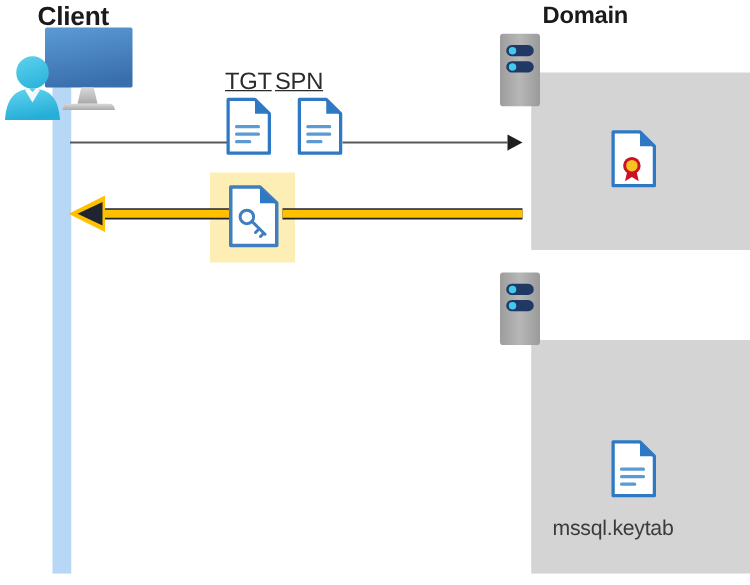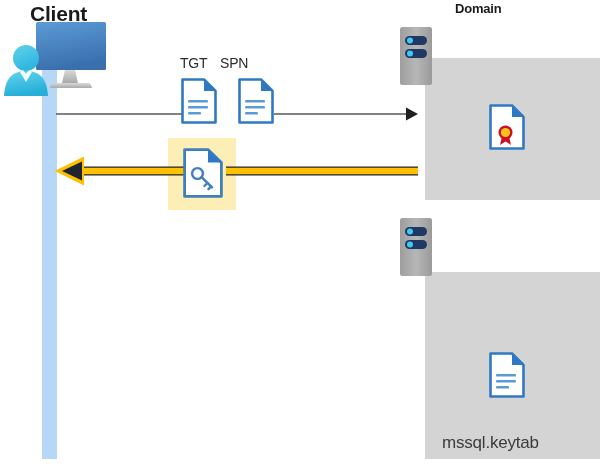--- a/index.html
+++ b/index.html
@@ -24,22 +24,22 @@
     font-weight: bold;
     color: #1a1a1a;
     letter-spacing: -0.2px;
     line-height: 1.15;
   }
   #client-title {
     left: 30px; top: 2px;
     font-size: 21px;
   }
   #dc-title {
-    left: 455px; top: 2px;
-    font-size: 13px;
+    left: 434px; top: 2px;
+    font-size: 19px;
     width: 130px;
   }
   #linux-title {
     left: 455px; top: 227px;
     font-size: 19px;
   }
 
   
   #client-lifeline {
     left: 42px; top: 62px;
@@ -62,32 +62,32 @@
 
   
   #tgt-doc { left: 181px; top: 78px;  width: 36px; height: 46px; }
   #spn-doc { left: 238px; top: 78px;  width: 36px; height: 46px; }
   #key-doc { left: 183px; top: 148px; width: 40px; height: 50px; }
   #cert-doc    { left: 489px; top: 104px; width: 36px; height: 46px; }
   #keytab-doc  { left: 489px; top: 352px; width: 36px; height: 46px; }
   #sql-db      { left: 483px; top: 277px; width: 46px; height: 52px; }
 
   .doc-label {
-    font-size: 14px;
+    font-size: 19px;
     color: #2b2b2b;
     letter-spacing: -0.2px;
+    text-decoration: underline;
   }
   #tgt-label { left: 180px; top: 55px; }
   #spn-label { left: 220px; top: 55px; }
   #keytab-label {
     left: 442px; top: 413px;
     font-size: 17px;
     color: #3b3b3b;
     letter-spacing: -0.2px;
-    margin-top: 20px;
   }
 
   
   #key-highlight {
     left: 168px; top: 138px;
     width: 68px; height: 72px;
     background: #fdeeb5;
   }
 
   

